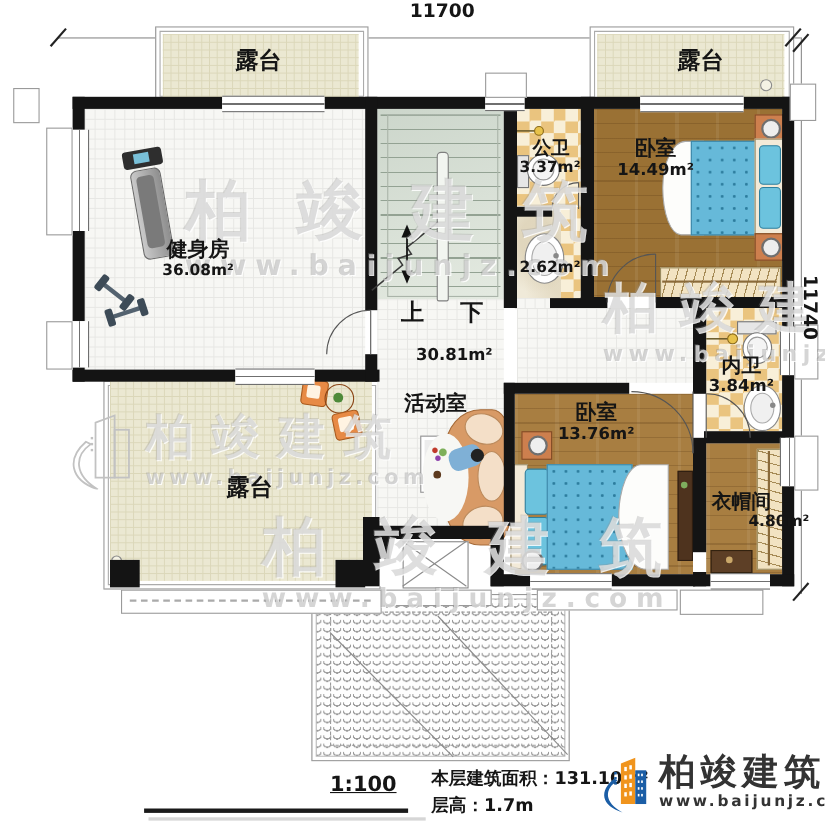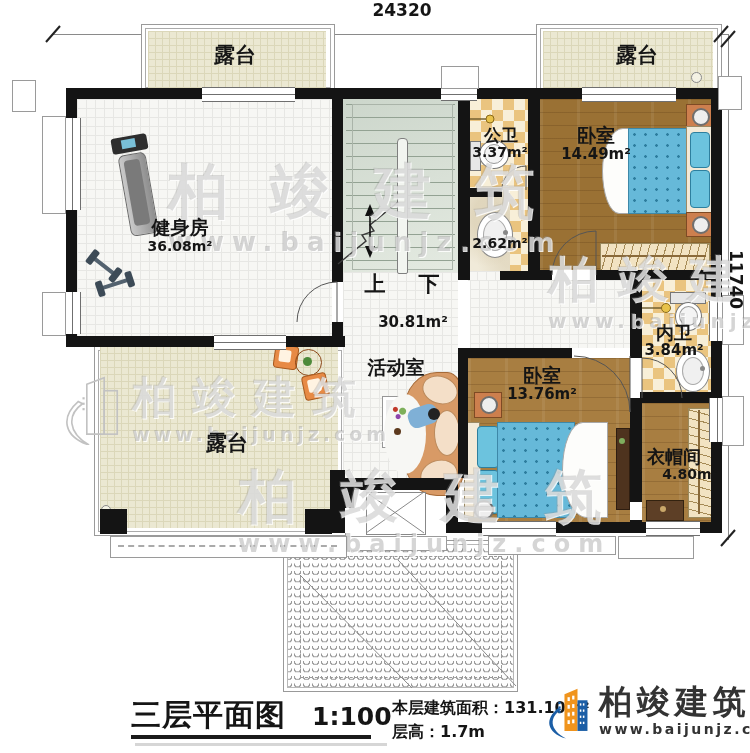--- a/index.html
+++ b/index.html
@@ -27,21 +27,21 @@
   .ellipse{border-radius:50%;position:absolute;}
   svg.overlay{position:absolute;left:0;top:0;z-index:25;pointer-events:none;}
 </style>
 </head>
 <body>
 
 <div id="canvas">
 
   <div class="abs" style="left:52px;top:34px;width:676px;height:1px;background:#8a8a8a;"></div>
   <div class="abs" style="left:728px;top:34px;width:1px;height:506px;background:#8a8a8a;"></div>
-  <div class="lbl" style="left:362px;top:2px;width:80px;font-size:17px;">24320</div>
+  <div class="lbl" style="left:362px;top:2px;width:80px;font-size:17px;">11700</div>
   <div class="lbl" style="left:744px;top:250px;font-size:17px;transform:rotate(90deg);transform-origin:0 0;">11740</div>
 
   <div class="abs railing" style="left:141px;top:24px;width:192px;height:66px;"></div>
   <div class="abs tile-terrace" style="left:148px;top:31px;width:178px;height:58px;z-index:5;"></div>
   <div class="abs railing" style="left:536px;top:24px;width:184px;height:72px;"></div>
   <div class="abs tile-terrace" style="left:543px;top:31px;width:170px;height:64px;z-index:5;"></div>
   <div class="ellipse" style="left:691px;top:72px;width:9px;height:9px;border:1px solid #8a8a8a;background:#f4f2e4;z-index:8;"></div>
   <div class="abs sill" style="left:718px;top:76px;width:22px;height:32px;"></div>
 
   <div class="abs railing" style="left:94px;top:346px;width:250px;height:188px;"></div>
@@ -303,28 +303,27 @@
   <div class="lbl" style="left:472px;top:127px;width:58px;font-size:17px;">公卫</div>
   <div class="lbl area" style="left:468px;top:145px;width:64px;font-size:14px;">3.37m²</div>
   <div class="lbl area" style="left:468px;top:236px;width:64px;font-size:14px;">2.62m²</div>
   <div class="lbl" style="left:564px;top:126px;width:64px;font-size:19px;">卧室</div>
   <div class="lbl area" style="left:556px;top:147px;width:80px;font-size:15px;">14.49m²</div>
   <div class="lbl" style="left:642px;top:324px;width:64px;font-size:18px;">内卫</div>
   <div class="lbl area" style="left:638px;top:343px;width:72px;font-size:15px;">3.84m²</div>
   <div class="lbl" style="left:508px;top:366px;width:68px;font-size:19px;">卧室</div>
   <div class="lbl area" style="left:502px;top:387px;width:80px;font-size:15px;">13.76m²</div>
   <div class="lbl" style="left:636px;top:448px;width:76px;font-size:18px;">衣帽间</div>
-  <div class="lbl area" style="left:626px;top:467px;width:64px;font-size:14px;padding-left:32px;">4.80m²</div>
+  <div class="lbl area" style="left:644px;top:467px;width:64px;font-size:14px;padding-left:32px;">4.80m²</div>
   <div class="lbl area" style="left:376px;top:315px;width:74px;font-size:15px;">30.81m²</div>
   <div class="lbl" style="left:358px;top:358px;width:76px;font-size:19px;">活动室</div>
   <div class="lbl" style="left:362px;top:273px;width:26px;font-size:21px;">上</div>
   <div class="lbl" style="left:416px;top:273px;width:26px;font-size:21px;">下</div>
 
-  <div class="lbl" style="left:131px;top:699px;font-size:30px;letter-spacing:1px;">三层平面图</div>
-  <div class="lbl" style="left:312px;top:704px;font-size:25px;">1:100</div>
+  <div class="lbl" style="left:300px;top:704px;font-size:19px;text-decoration:underline;">1:100</div>
   <div class="abs" style="left:131px;top:735px;width:240px;height:4px;background:#1a1a1a;"></div>
   <div class="abs" style="left:135px;top:743px;width:252px;height:3px;background:#d6d6d6;"></div>
   <div class="lbl" style="left:392px;top:700px;font-size:16px;font-weight:700;text-align:left;">
     <span>本层建筑面积：</span><span>131.10m²</span>
   </div>
   <div class="lbl" style="left:392px;top:724px;font-size:16px;font-weight:700;text-align:left;">
     <span>层高：</span><span>1.7m</span>
   </div>
 
   <div class="abs" style="left:543px;top:680px;display:flex;align-items:center;gap:10px;z-index:30;">

